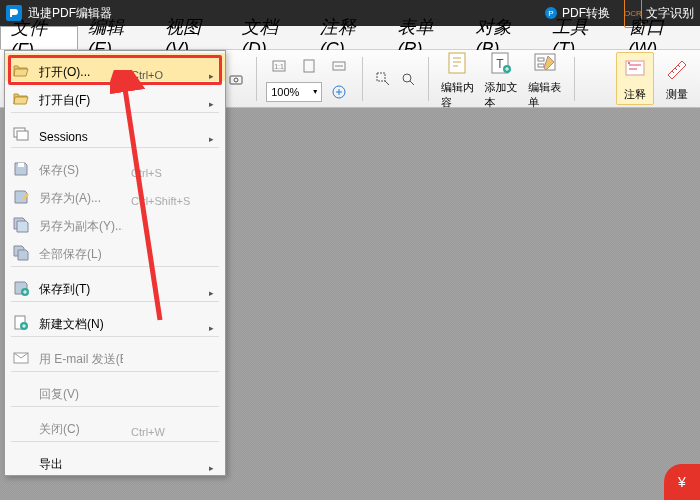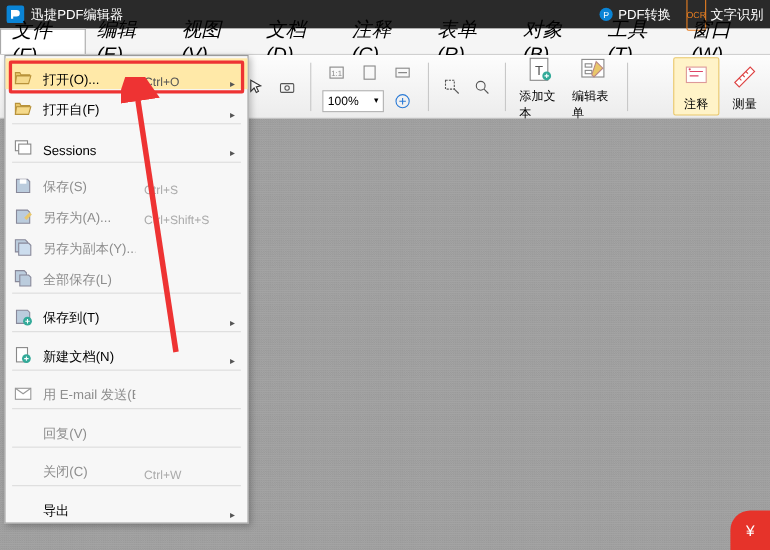--- a/index.html
+++ b/index.html
@@ -136,20 +136,29 @@
   <div class="tb-btn">
       <svg viewBox="0 0 16 16">
         <circle cx="7" cy="7" r="4" fill="none" stroke="#555"></circle>
         <path d="M10 10l4 4" stroke="#555"></path>
       </svg>
     </div>
   <div class="sep"></div>
   <div class="big-tool">
       <div class="ic">
         <svg width="26" height="26" viewBox="0 0 26 26">
+          <rect x="4" y="3" width="16" height="20" fill="#fff" stroke="#c9a84a"></rect>
+          <path d="M8 8h8M8 12h8M8 16h5" stroke="#c9a84a"></path>
+        </svg>
+      </div>
+      <span>编辑内容</span>
+    </div>
+  <div class="big-tool">
+      <div class="ic">
+        <svg width="26" height="26" viewBox="0 0 26 26">
           <rect x="4" y="3" width="16" height="20" fill="#fff" stroke="#888"></rect>
           <text x="12" y="18" font-size="12" text-anchor="middle" fill="#555">T</text>
           <circle cx="19" cy="19" r="4" fill="#3a9"></circle>
           <path d="M19 17v4M17 19h4" stroke="#fff"></path>
         </svg>
       </div>
       <span>添加文本</span>
     </div>
   <div class="big-tool">
       <div class="ic">

